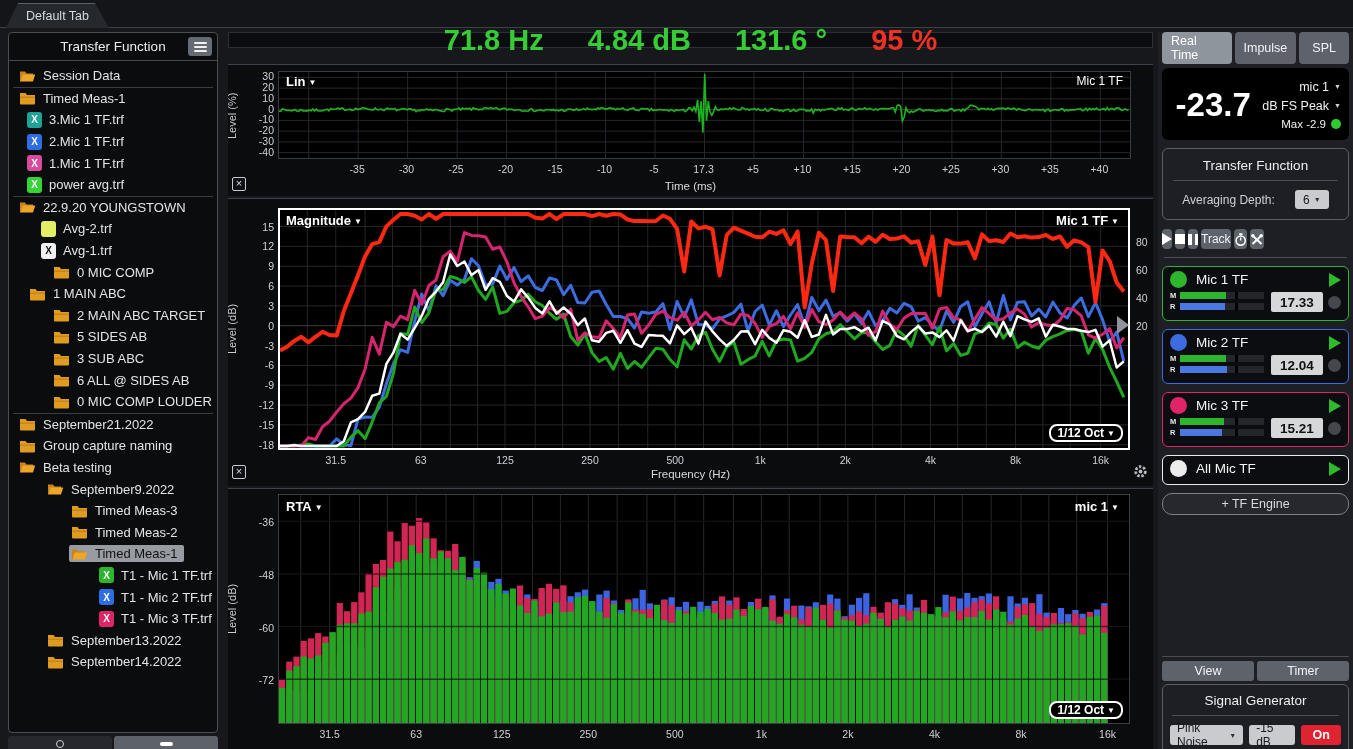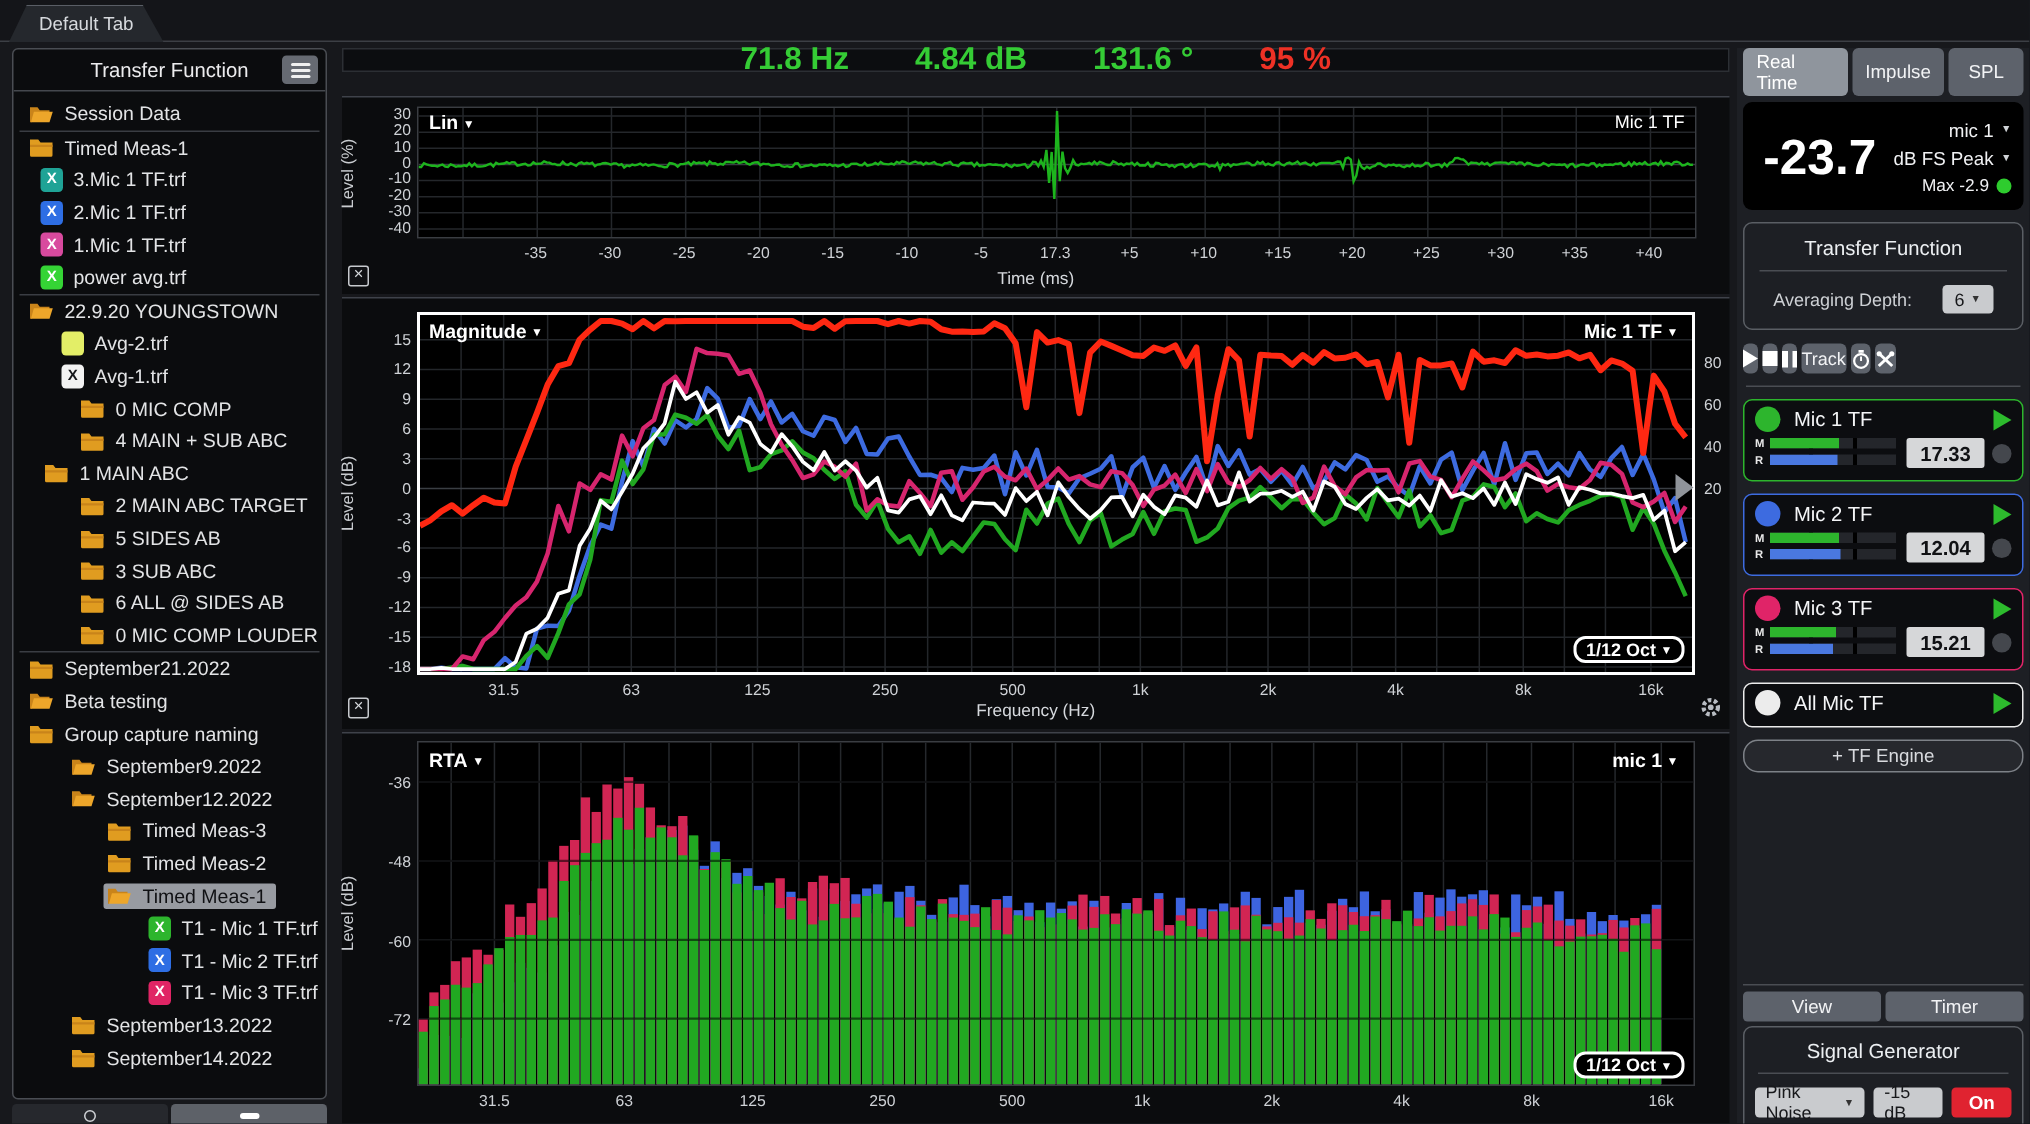--- a/index.html
+++ b/index.html
@@ -32,21 +32,21 @@
   .sb-footer{position:absolute;left:8px;top:736px;width:210px;height:16px;display:flex;gap:2px}
   .sb-footer .fbtn{flex:1;border-radius:3px 3px 0 0;display:flex;align-items:center;justify-content:center}
   .fbtn.b1{background:#26282d}
   .fbtn.b1 i{width:8px;height:8px;border:1.5px solid #cfd2d6;border-radius:50%}
   .fbtn.b2{background:#5d6168}
   .fbtn.b2 i{width:13px;height:4px;background:#fff;border-radius:2px}
 
   
   .main{position:absolute;left:228px;top:32px;width:925px;height:717px}
   .readout{position:absolute;left:0;top:0;width:925px;height:16px;background:#0c0d10;border:1px solid #2c2f34;
-    display:flex;align-items:center;justify-content:center;gap:44px;font-size:21px;font-weight:bold}
+    display:flex;align-items:center;justify-content:center;gap:44px;font-size:29px;font-weight:bold}
 
   .panel{position:absolute;left:0;width:925px;background:#0b0c0e;border-top:1px solid #3f424a}
   .p-lin{top:32px;height:132px}
   .p-mag{top:166px;height:288px}
   .p-rta{top:456px;height:261px}
 
   .plotarea{position:absolute;background:#000}
   .lin-plot{left:50px;top:6px;width:853px;height:88px;border:1px solid #3a3d42}
   .mag-plot{left:50px;top:9px;width:852px;height:242px;border:2px solid #fff}
   .rta-plot{left:50px;top:5px;width:852px;height:230px;border:1px solid #3a3d42}
@@ -228,31 +228,20 @@
         <span class="hl">
           <span class="ficon">
             <svg width="17" height="14" viewBox="0 0 17 14">
               <path d="M1 2h5.5l1.5 2H16v8.5a1 1 0 0 1-1 1H2a1 1 0 0 1-1-1z" fill="#e09c20"></path>
               <path d="M1 5.5h15V7H1z" fill="#c9841a"></path>
             </svg>
           </span>
           <span>0 MIC COMP</span>
         </span>
       </div>
-      <div class="trow" style="padding-left: 42px;">
-        <span class="hl">
-          <span class="ficon">
-            <svg width="17" height="14" viewBox="0 0 17 14">
-              <path d="M1 2h5.5l1.5 2H16v8.5a1 1 0 0 1-1 1H2a1 1 0 0 1-1-1z" fill="#e09c20"></path>
-              <path d="M1 5.5h15V7H1z" fill="#c9841a"></path>
-            </svg>
-          </span>
-          <span>4 MAIN + SUB ABC</span>
-        </span>
-      </div>
       <div class="trow" style="padding-left: 18px;">
         <span class="hl">
           <span class="ficon">
             <svg width="17" height="14" viewBox="0 0 17 14">
               <path d="M1 2h5.5l1.5 2H16v8.5a1 1 0 0 1-1 1H2a1 1 0 0 1-1-1z" fill="#e09c20"></path>
               <path d="M1 5.5h15V7H1z" fill="#c9841a"></path>
             </svg>
           </span>
           <span>1 MAIN ABC</span>
         </span>
@@ -321,58 +310,47 @@
               <path d="M1 5.5h15V7H1z" fill="#c9841a"></path>
             </svg>
           </span>
           <span>September21.2022</span>
         </span>
       </div>
       <div class="trow" style="padding-left: 8px;">
         <span class="hl">
           <span class="ficon">
             <svg width="17" height="14" viewBox="0 0 17 14">
+              <path d="M1 2h5.5l1.5 2H16v8.5a1 1 0 0 1-1 1H2a1 1 0 0 1-1-1z" fill="#e09c20"></path>
+              <path d="M1 5.5h15V7H1z" fill="#c9841a"></path>
+            </svg>
+          </span>
+          <span>Group capture naming</span>
+        </span>
+      </div>
+      <div class="trow" style="padding-left: 8px;">
+        <span class="hl">
+          <span class="ficon">
+            <svg width="17" height="14" viewBox="0 0 17 14">
               <path d="M1 2.5h5l1.5 2H14v2H4L2 12.5H1z" fill="#c9841a"></path>
               <path d="M3.6 5.5h12.6L14 12.5H1.6z" fill="#eda62a"></path>
             </svg>
           </span>
           <span>Beta testing</span>
         </span>
       </div>
-      <div class="trow" style="padding-left: 8px;">
-        <span class="hl">
-          <span class="ficon">
-            <svg width="17" height="14" viewBox="0 0 17 14">
-              <path d="M1 2h5.5l1.5 2H16v8.5a1 1 0 0 1-1 1H2a1 1 0 0 1-1-1z" fill="#e09c20"></path>
-              <path d="M1 5.5h15V7H1z" fill="#c9841a"></path>
-            </svg>
-          </span>
-          <span>Group capture naming</span>
-        </span>
-      </div>
       <div class="trow" style="padding-left: 36px;">
         <span class="hl">
           <span class="ficon">
             <svg width="17" height="14" viewBox="0 0 17 14">
               <path d="M1 2.5h5l1.5 2H14v2H4L2 12.5H1z" fill="#c9841a"></path>
               <path d="M3.6 5.5h12.6L14 12.5H1.6z" fill="#eda62a"></path>
             </svg>
           </span>
           <span>September9.2022</span>
-        </span>
-      </div>
-      <div class="trow" style="padding-left: 36px;">
-        <span class="hl">
-          <span class="ficon">
-            <svg width="17" height="14" viewBox="0 0 17 14">
-              <path d="M1 2.5h5l1.5 2H14v2H4L2 12.5H1z" fill="#c9841a"></path>
-              <path d="M3.6 5.5h12.6L14 12.5H1.6z" fill="#eda62a"></path>
-            </svg>
-          </span>
-          <span>September12.2022</span>
         </span>
       </div>
       <div class="trow" style="padding-left: 60px;">
         <span class="hl">
           <span class="ficon">
             <svg width="17" height="14" viewBox="0 0 17 14">
               <path d="M1 2h5.5l1.5 2H16v8.5a1 1 0 0 1-1 1H2a1 1 0 0 1-1-1z" fill="#e09c20"></path>
               <path d="M1 5.5h15V7H1z" fill="#c9841a"></path>
             </svg>
           </span>

